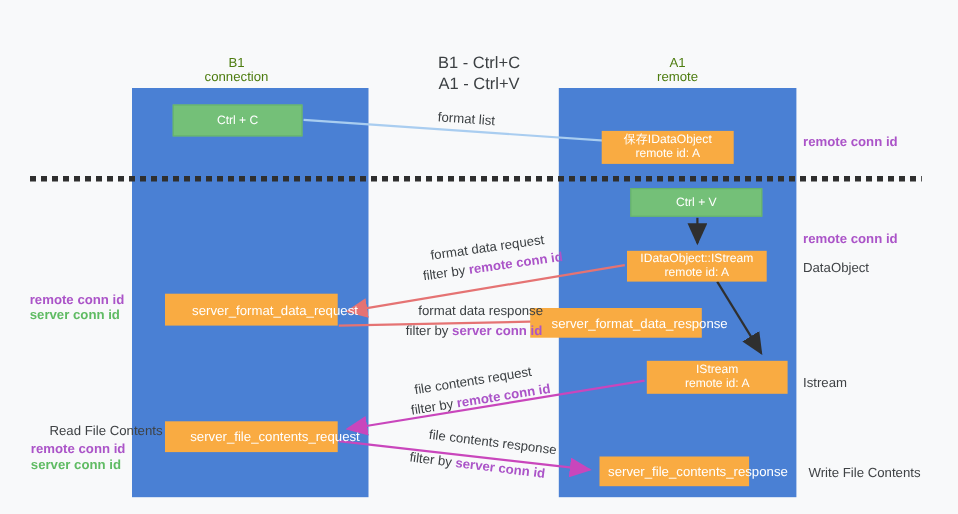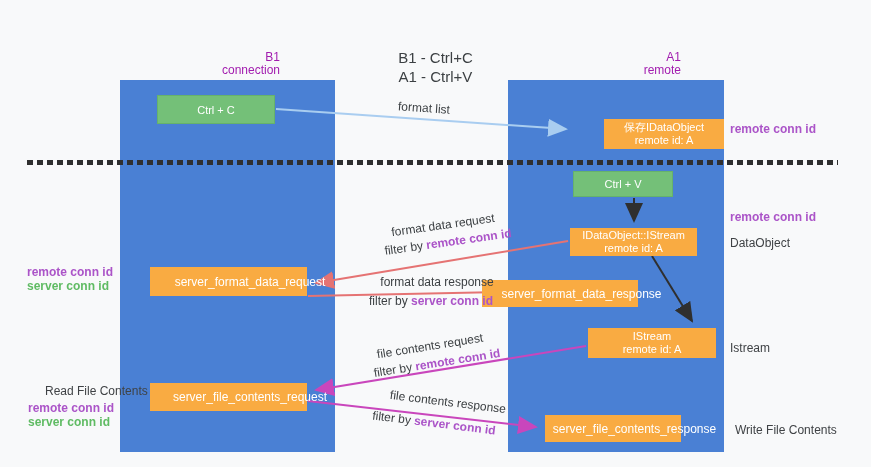--- a/index.html
+++ b/index.html
@@ -3,21 +3,21 @@
 <meta charset="utf-8">
 <style>
   * { margin:0; padding:0; box-sizing:border-box; }
   html,body { font-family:"Liberation Sans", sans-serif; }
   .canvas {
     position:relative; width:871px; height:467px;
     background:#f8f9fa; overflow:hidden; color:#3f4245;
   }
   .abs { position:absolute; }
   .title { left:0; right:0; top:8px; text-align:center; font-size:15px; line-height:19px; color:#3c4043;margin-top:40px; }
-  .lane-header { text-align:right; font-size:12px; line-height:13px; color:#a21caf; }
+  .lane-header { text-align:center; font-size:12px; line-height:13px; color:#4d7c0f; }
   .lane { background:#4a80d4; }
   .node { display:flex; flex-direction:column; align-items:center; justify-content:center;
           color:#ffffff; text-align:center; }
   .node-green { background:#74c078; border:1px solid #66b26b; font-size:11px; }
   .node-orange { background:#f9ab42; font-size:11px; line-height:13px; }
   .node-orange-wide { background:#f9ab42; font-size:12px;padding-left:43px; }
   .flow-label { font-size:12px; color:#3c4043; white-space:nowrap; transform-origin:center; }
   .centered { transform:translate(-50%,-50%); }
   .side-label { font-size:12px; white-space:nowrap; }
   .bold-purple { color:#ab54c8; font-weight:bold; }
@@ -79,25 +79,25 @@
   <div class="abs node node-green layer3" style="left:157px; top:95px; width:118px; height:29px;">
     <span>Ctrl + C</span>
   </div>
   <div class="abs node node-orange-wide layer3" style="left:150px; top:267px; width:157px; height:29px;">
     <span>server_format_data_request</span>
   </div>
   <div class="abs node node-orange-wide layer3" style="left:150px; top:383px; width:157px; height:28px;">
     <span>server_file_contents_request</span>
   </div>
 
-  <div class="abs node node-orange layer3" style="left:604px; top:119px; width:120px; height:30px;">
+  <div class="abs node node-orange layer3" style="left:547px; top:119px; width:120px; height:30px;">
     <span>保存IDataObject</span>
     <span>remote id: A</span>
   </div>
-  <div class="abs node node-green layer3" style="left:573px; top:171px; width:100px; height:26px;">
+  <div class="abs node node-green layer3" style="left:573px; top:171px; width:120px; height:26px;">
     <span>Ctrl + V</span>
   </div>
   <div class="abs node node-orange layer3" style="left:570px; top:228px; width:127px; height:28px;">
     <span>IDataObject::IStream</span>
     <span>remote id: A</span>
   </div>
   <div class="abs node node-orange-wide layer3" style="left:482px; top:280px; width:156px; height:27px;">
     <span>server_format_data_response</span>
   </div>
   <div class="abs node node-orange layer3" style="left:588px; top:328px; width:128px; height:30px;">

